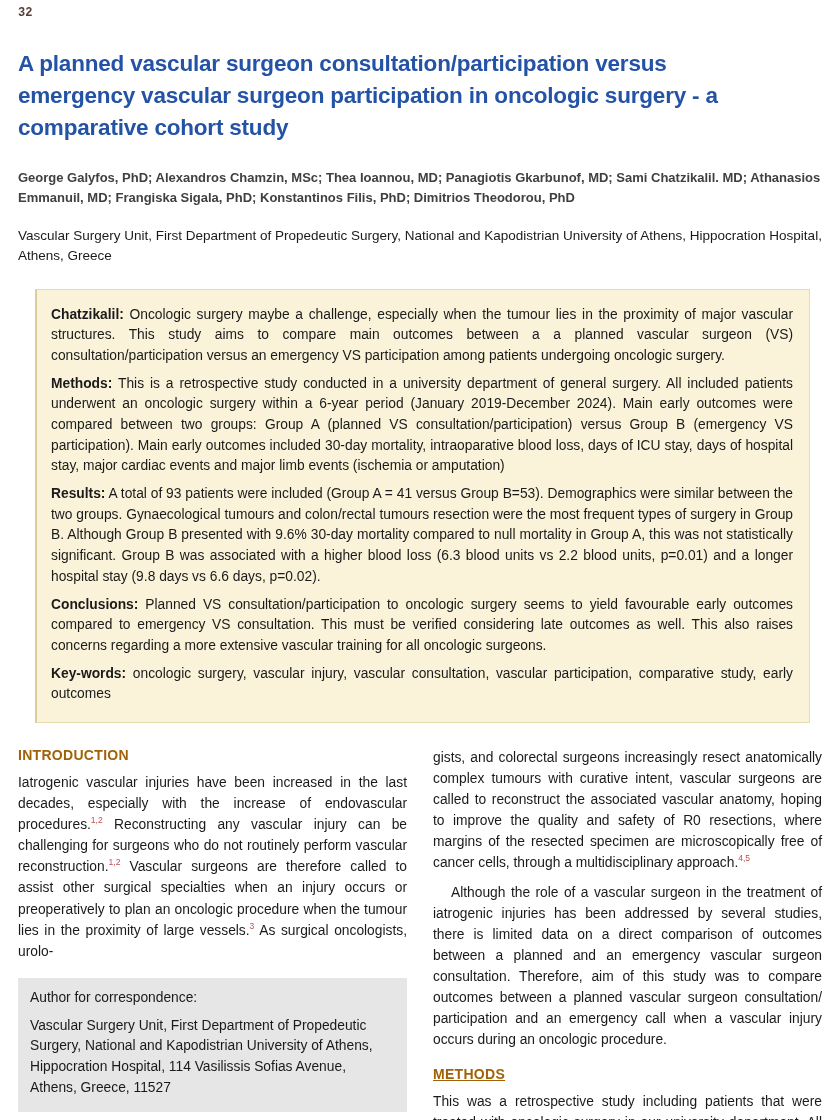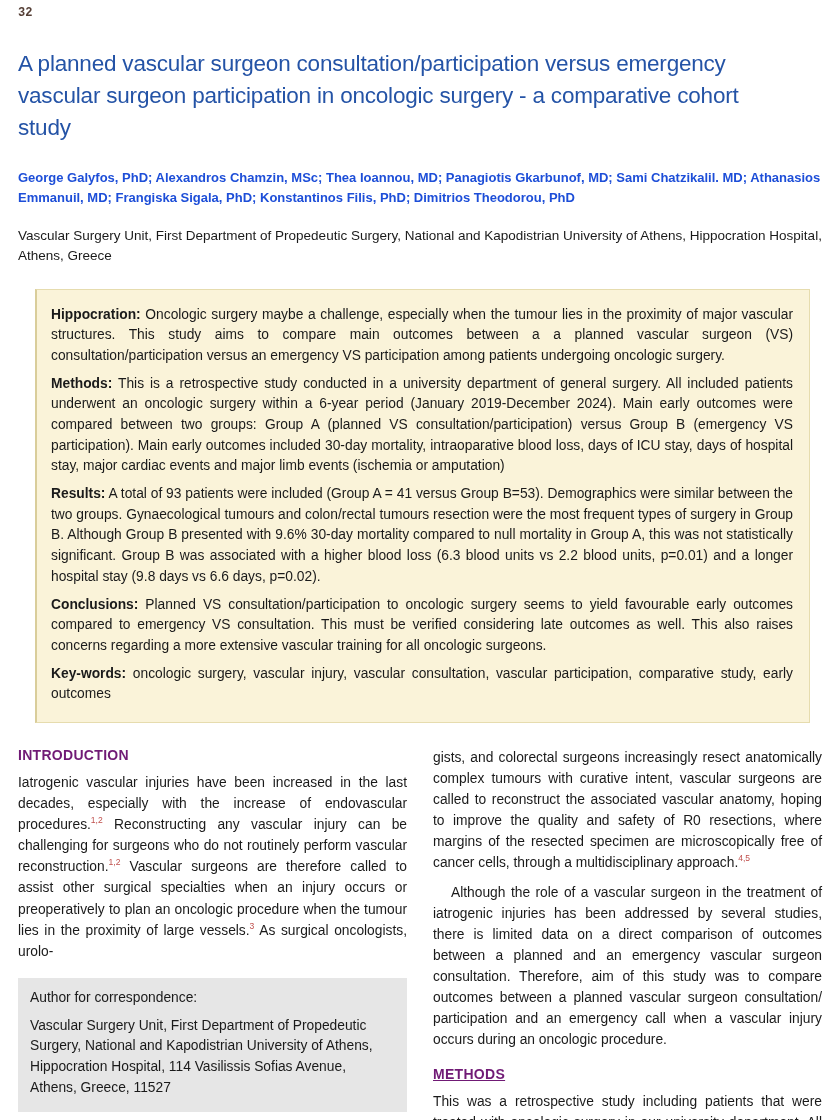--- a/index.html
+++ b/index.html
@@ -21,31 +21,31 @@
     padding: 6px 18px 0 18px;
     font-size: 12px;
     font-weight: bold;
     color: #553f36;
     font-family: Liberation Mono, monospace;
   }
   
   .title {
     margin: 28px 60px 0 18px;
     font-size: 22.5px;
-    font-weight: normal;
+    font-weight: bold;
     line-height: 1.42;
     color: #2453a6;
     letter-spacing: -0.2px;
   }
   .authors {
     margin: 24px 18px 0 18px;
     font-size: 13px;
     font-weight: bold;
     line-height: 1.55;
-    color: #1d4ed8;
+    color: #404040;
   }
   .affiliation {
     margin: 18px 18px 0 18px;
     font-size: 13.5px;
     line-height: 1.5;
     color: #1a1a1a;
   }
   
   .abstract-box {
     margin: 22px 30px 0 35px;
@@ -60,21 +60,21 @@
   .abstract-box p { margin: 7px 0; }
   .abstract-box b { font-weight: bold; }
   
   .columns {
     display: flex;
     gap: 26px;
     margin: 24px 18px 0 18px;
   }
   .col { flex: 1 1 0; min-width: 0; }
   .sec-heading {
-    color: #701a75;
+    color: #a16207;
     font-weight: bold;
     font-size: 14px;
     letter-spacing: 0.3px;
     margin: 0 0 9px 0;
   }
   .bodytext {
     font-size: 13.8px;
     line-height: 1.53;
     text-align: justify;
     margin: 0;
@@ -107,21 +107,21 @@
     <span>32</span>
   </div>
 
   <h1 class="title">A planned vascular surgeon consultation/participation versus emergency vascular surgeon participation in oncologic surgery - a comparative cohort study</h1>
 
   <div class="authors">George Galyfos, PhD; Alexandros Chamzin, MSc; Thea Ioannou, MD; Panagiotis Gkarbunof, MD; Sami Chatzikalil. MD; Athanasios Emmanuil, MD; Frangiska Sigala, PhD; Konstantinos Filis, PhD; Dimitrios Theodorou, PhD</div>
 
   <div class="affiliation">Vascular Surgery Unit, First Department of Propedeutic Surgery, National and Kapodistrian University of Athens, Hippocration Hospital, Athens, Greece</div>
 
   <div class="abstract-box">
-    <p><b>Hippocration:</b> <span>Oncologic surgery maybe a challenge, especially when the tumour lies in the proximity of major vascular structures. This study aims to compare main outcomes between a a planned vascular surgeon (VS) consultation/participation versus an emergency VS participation among patients undergoing oncologic surgery.</span></p>
+    <p><b>Chatzikalil:</b> <span>Oncologic surgery maybe a challenge, especially when the tumour lies in the proximity of major vascular structures. This study aims to compare main outcomes between a a planned vascular surgeon (VS) consultation/participation versus an emergency VS participation among patients undergoing oncologic surgery.</span></p>
     <p><b>Methods:</b> <span>This is a retrospective study conducted in a university department of general surgery. All included patients underwent an oncologic surgery within a 6-year period (January 2019-December 2024). Main early outcomes were compared between two groups: Group A (planned VS consultation/participation) versus Group B (emergency VS participation). Main early outcomes included 30-day mortality, intraoparative blood loss, days of ICU stay, days of hospital stay, major cardiac events and major limb events (ischemia or amputation)</span></p>
     <p><b>Results:</b> <span>A total of 93 patients were included (Group A = 41 versus Group B=53). Demographics were similar between the two groups. Gynaecological tumours and colon/rectal tumours resection were the most frequent types of surgery in Group B. Although Group B presented with 9.6% 30-day mortality compared to null mortality in Group A, this was not statistically significant. Group B was associated with a higher blood loss (6.3 blood units vs 2.2 blood units, p=0.01) and a longer hospital stay (9.8 days vs 6.6 days, p=0.02).</span></p>
     <p><b>Conclusions:</b> <span>Planned VS consultation/participation to oncologic surgery seems to yield favourable early outcomes compared to emergency VS consultation. This must be verified considering late outcomes as well. This also raises concerns regarding a more extensive vascular training for all oncologic surgeons.</span></p>
     <p><b>Key-words:</b> <span>oncologic surgery, vascular injury, vascular consultation, vascular participation, comparative study, early outcomes</span></p>
   </div>
 
   <div class="columns">
 
     <div class="col">
       <div class="sec-heading">INTRODUCTION</div>

